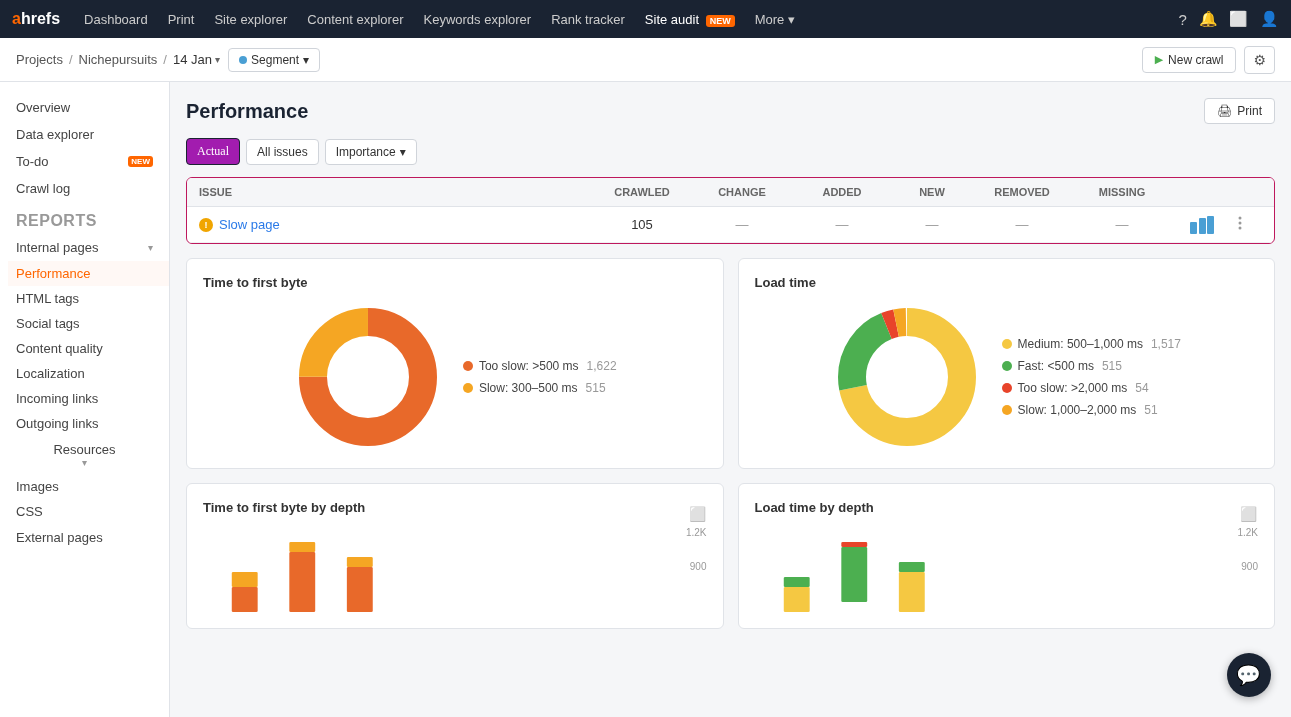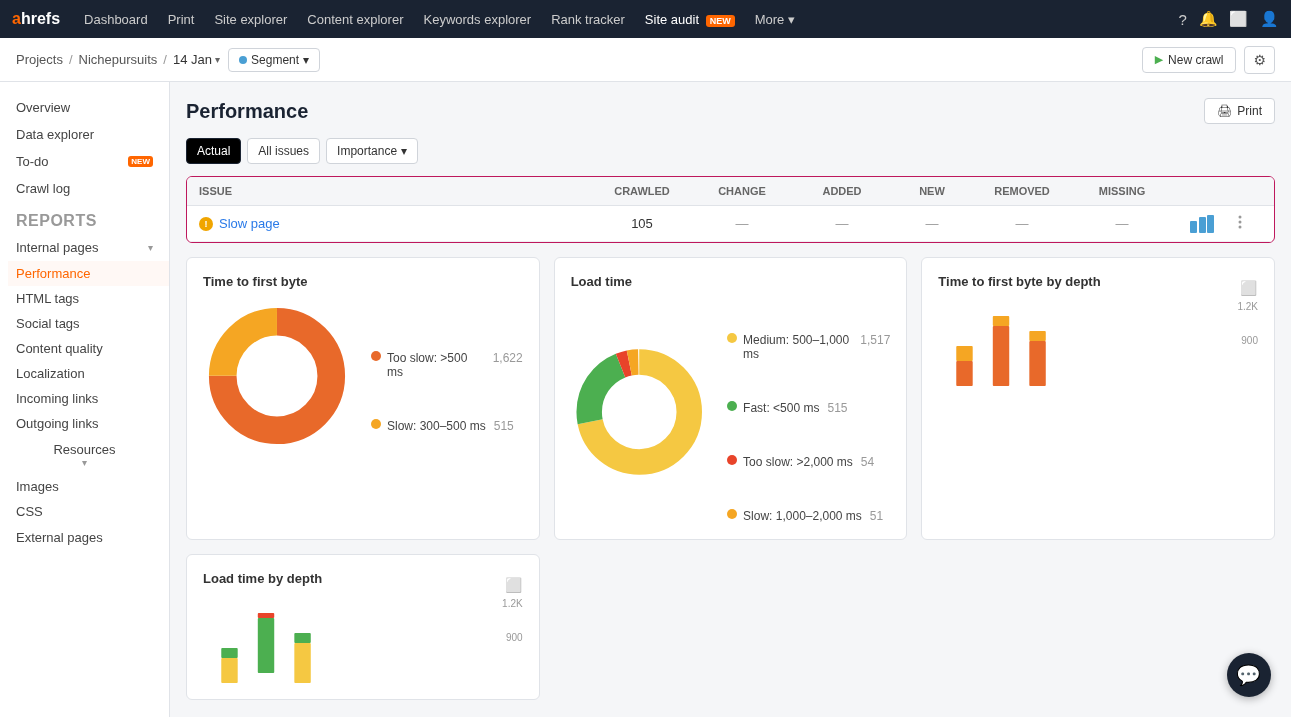--- a/index.html
+++ b/index.html
@@ -141,21 +141,21 @@
     .filter-bar { display: flex; gap: 6px; margin-bottom: 12px; align-items: center; }
     .filter-btn {
       border: 1px solid #d0d4da;
       background: #fff;
       border-radius: 4px;
       padding: 5px 10px;
       font-size: 12px;
       cursor: pointer;
       color: #333;
     }
-    .filter-btn.active { background: #000000; color: #fff; border-color: #1a2332; }
+    .filter-btn.active { background: #a21caf; color: #fff; border-color: #1a2332; font-family: Liberation Serif, serif; }
     .filter-btn.dropdown { display: flex; align-items: center; gap: 4px; }
 
     
     .issues-table {
       background: #fff;
       border: 1px solid #be185d;
       border-radius: 6px;
       margin-bottom: 14px;
       overflow: hidden;
     }
@@ -179,31 +179,31 @@
       font-size: 13px;
     }
     .issue-name { display: flex; align-items: center; gap: 6px; }
     .issue-icon { width: 14px; height: 14px; background: #f0a500; border-radius: 50%; display: flex; align-items: center; justify-content: center; color: #fff; font-size: 9px; font-weight: bold; flex-shrink: 0; }
     .table-cell { color: #999; text-align: center; }
     .table-cell.value { color: #333; font-weight: 500; }
     .chart-icon { display: flex; align-items: center; justify-content: center; }
     .more-icon { color: #999; cursor: pointer; }
 
     
-    .charts-grid { display: grid; grid-template-columns: 1fr 1fr 1fr; gap: 14px; }
+    .charts-grid { display: grid; grid-template-columns: 1fr 1fr; gap: 14px; }
     .chart-card {
       background: #fff;
       border: 1px solid #e0e3e8;
       border-radius: 6px;
       padding: 16px;
     }
     .chart-title { font-size: 13px; font-weight: 600; color: #333; margin-bottom: 12px; }
     .donut-container { display: flex; align-items: center; gap: 20px; justify-content: center; }
     .legend { display: flex; flex-direction: column; gap: 8px; }
-    .legend-item { display: flex; gap: 6px; font-size: 12px; color: #444; margin-top: 32px; }
+    .legend-item { display: flex; align-items: center; gap: 6px; font-size: 12px; color: #444; }
     .legend-dot { width: 10px; height: 10px; border-radius: 50%; flex-shrink: 0; }
     .legend-count { color: #999; margin-left: 2px; }
 
     
     .donut-svg { width: 150px; height: 150px; }
 
     .chat-bubble {
       position: fixed;
       bottom: 20px;
       right: 20px;

